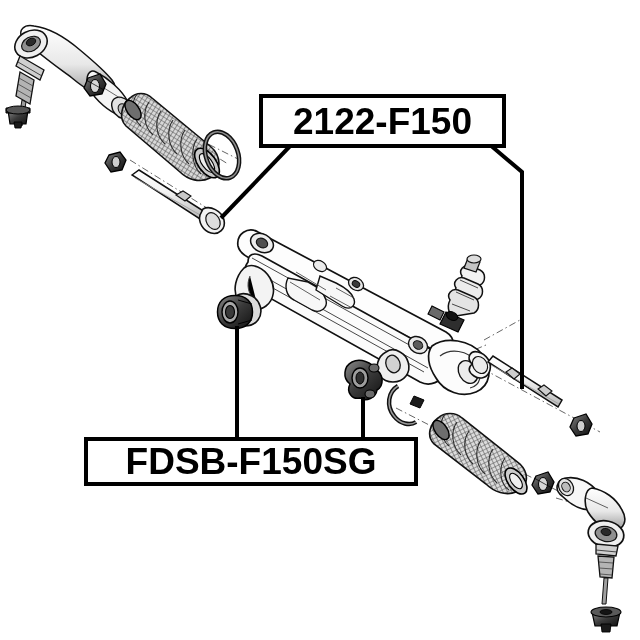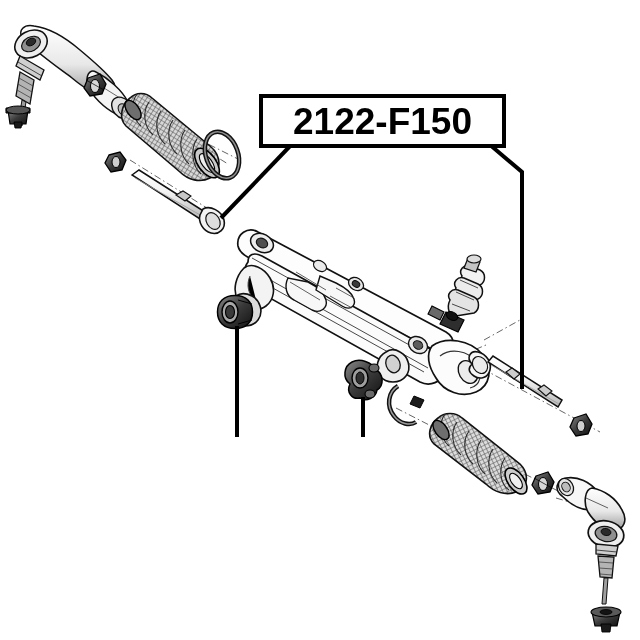--- a/index.html
+++ b/index.html
@@ -387,14 +387,17 @@
       <path d="M237,437 L237,326"></path>
 
       <path d="M363,437 L363,397"></path>
     </g>
   </svg>
 
   <div class="label-box" id="label-2122">
     <span class="label-text">2122-F150</span>
   </div>
 
+  <div class="label-box" id="label-fdsb">
+    <span class="label-text">FDSB-F150SG</span>
+  </div>
 
 </div>
 
 </body></html>

